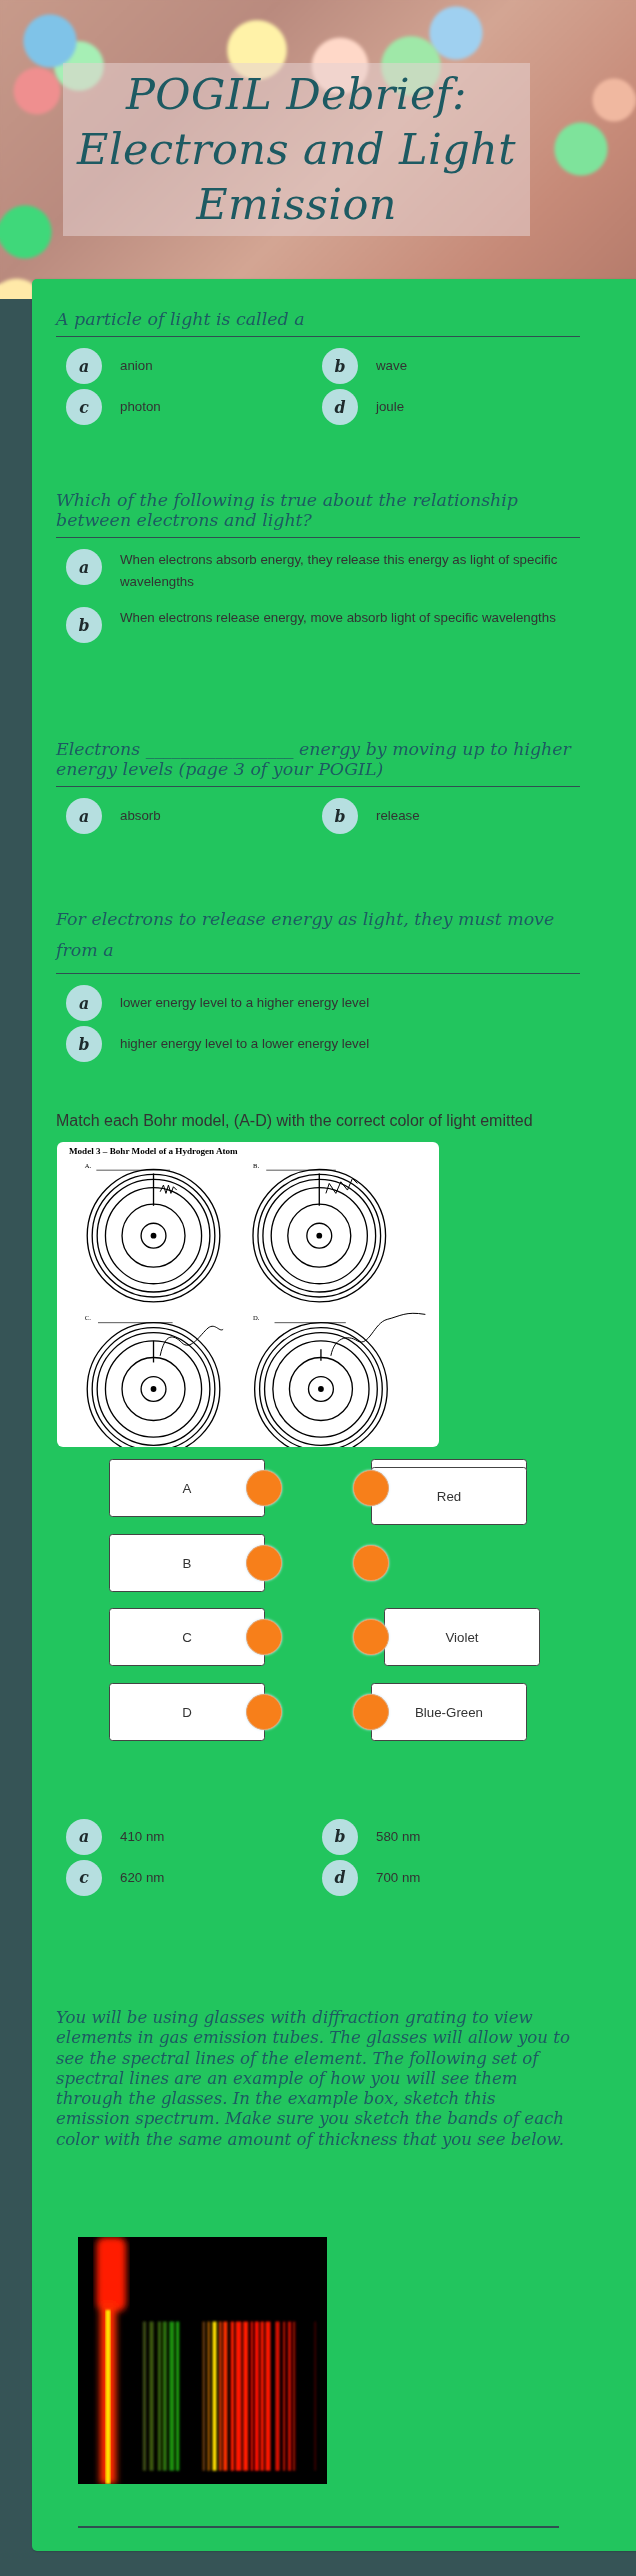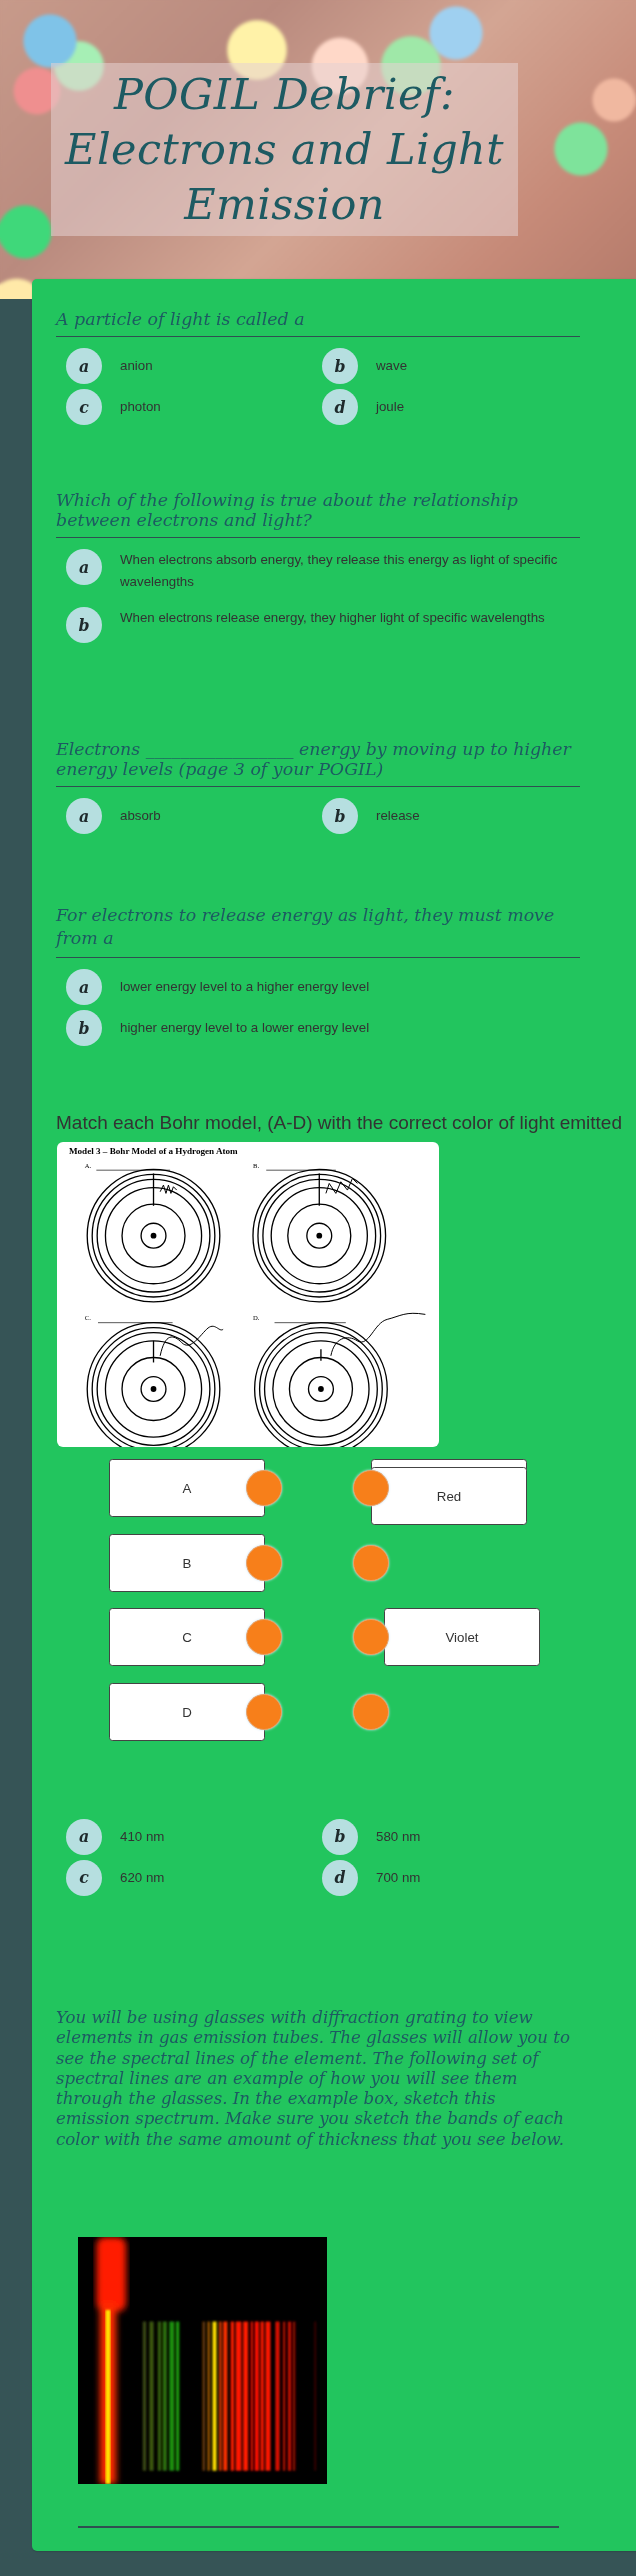--- a/index.html
+++ b/index.html
@@ -23,21 +23,21 @@
       radial-gradient(circle at 581px 149px, #7ee39b 0 25px, transparent 28px),
       radial-gradient(circle at 25px 232px, #3fd87a 0 25px, transparent 28px),
       radial-gradient(circle at 16.6px 307px, #ffe9a8 0 26.5px, transparent 30px),
       radial-gradient(circle at 195px 373px, #bdf0b0 0 26.5px, transparent 30px),
       radial-gradient(circle at 489px 390px, #e8f8c8 0 23px, transparent 26.5px),
       radial-gradient(circle at 614px 100px, #f0b8a0 0 20px, transparent 23px),
       linear-gradient(135deg, #c79a8a 0%, #b98a7e 30%, #d3a593 55%, #c68a78 80%, #b47a6a 100%);
   }
   .hero-blur { position: absolute; inset: 0; backdrop-filter: blur(1.7px); }
   .hero-title-box {
-    position: absolute; left: 51px; top: 63px; width: 467px; height: 173px;
+    position: absolute; left: 63px; top: 63px; width: 467px; height: 173px;
     background: rgba(230, 210, 210, 0.55);
     display: flex; align-items: center; justify-content: center; text-align: center;
   }
   .hero-title {
     font-family: "DejaVu Serif", serif; font-style: italic;
     color: #1d5a62; font-size: 43px; line-height: 55px; font-weight: normal;
     letter-spacing: 0.4px;
   }
   .card {
     position: absolute; left: 32px; top: 279px; width: 636px; height: 2301px;
@@ -66,21 +66,21 @@
     color: #1e2a2c;
     font-family: "DejaVu Serif", serif; font-style: italic; font-weight: bold;
     font-size: 15.8px;
     display: flex; align-items: center; justify-content: center;
     flex: 0 0 36px;
   }
   .opt-text {
     margin-left: 18px; color: #333; font-size: 13.3px; line-height: 21.6px;
   }
   .match-prompt {
-    position: absolute; left: 24px; top: 833px; color: #333; font-size: 19px;
+    position: absolute; left: 24px; top: 833px; color: #333; font-size: 16px;
   }
   .bohr-img {
     position: absolute; left: 25px; top: 863px; width: 382px; height: 305px;
     background: #fff;
     border-radius: 6px;
   }
   .bohr-img svg { width: 100%; height: 100%; display: block; }
   .match-box {
     position: absolute; width: 156px; height: 58px;
     background: #fff; border: 0.8px solid #444; border-radius: 3.3px;
@@ -145,41 +145,41 @@
 
   <div class="q" style="top:211px;">
     <div class="q-title" style="padding-right:50px;">Which of the following is true about the relationship between electrons and light?</div>
     <div class="opts" style="height:116px;">
       <div class="opt" style="left:10px; top:0; width:498px; align-items:flex-start;">
         <span class="opt-badge">a</span>
         <span class="opt-text">When electrons absorb energy, they release  this energy as light of specific wavelengths</span>
       </div>
       <div class="opt" style="left:10px; top:58px; width:498px; align-items:flex-start;">
         <span class="opt-badge">b</span>
-        <span class="opt-text">When electrons release energy, they higher light of specific wavelengths</span>
+        <span class="opt-text">When electrons release energy, move absorb light of specific wavelengths</span>
       </div>
     </div>
   </div>
 
   <div class="q" style="top:460px;">
     <div class="q-title">Electrons _________________ energy by moving up to higher energy levels (page 3 of your POGIL)</div>
     <div class="opts" style="height:41px;">
       <div class="opt" style="left:10px; top:0;">
         <span class="opt-badge">a</span>
         <span class="opt-text">absorb</span>
       </div>
       <div class="opt" style="left:266px; top:0;">
         <span class="opt-badge">b</span>
         <span class="opt-text">release</span>
       </div>
     </div>
   </div>
 
   <div class="q" style="top:625px;">
-    <div class="q-title" style="line-height:23px;">For electrons to release energy as light, they must move from a</div>
+    <div class="q-title" style="line-height:31px;">For electrons to release energy as light, they must move from a</div>
     <div class="opts" style="height:83px;">
       <div class="opt" style="left:10px; top:0;">
         <span class="opt-badge">a</span>
         <span class="opt-text">lower energy level to a higher energy level</span>
       </div>
       <div class="opt" style="left:10px; top:41px;">
         <span class="opt-badge">b</span>
         <span class="opt-text">higher energy level to a lower energy level</span>
       </div>
     </div>
@@ -249,20 +249,21 @@
   </div>
 
   <div class="match-box" style="left:77px; top:1180px;">A</div>
   <div class="match-box" style="left:77px; top:1255px;">B</div>
   <div class="match-box" style="left:77px; top:1329px;">C</div>
   <div class="match-box" style="left:77px; top:1404px;">D</div>
 
   <div class="match-box" style="left:339px; top:1180px;">Blue</div>
   <div class="match-box" style="left:339px; top:1188px;">Red</div>
   <div class="match-box" style="left:352px; top:1329px;">Violet</div>
+  <div class="match-box" style="left:339px; top:1404px;">Blue-Green</div>
 
   <div class="match-dot" style="left:214px; top:1191px;"></div>
   <div class="match-dot" style="left:214px; top:1266px;"></div>
   <div class="match-dot" style="left:214px; top:1340px;"></div>
   <div class="match-dot" style="left:214px; top:1415px;"></div>
 
   <div class="match-dot" style="left:321px; top:1191px;"></div>
   <div class="match-dot" style="left:321px; top:1266px;"></div>
   <div class="match-dot" style="left:321px; top:1340px;"></div>
   <div class="match-dot" style="left:321px; top:1415px;"></div>

